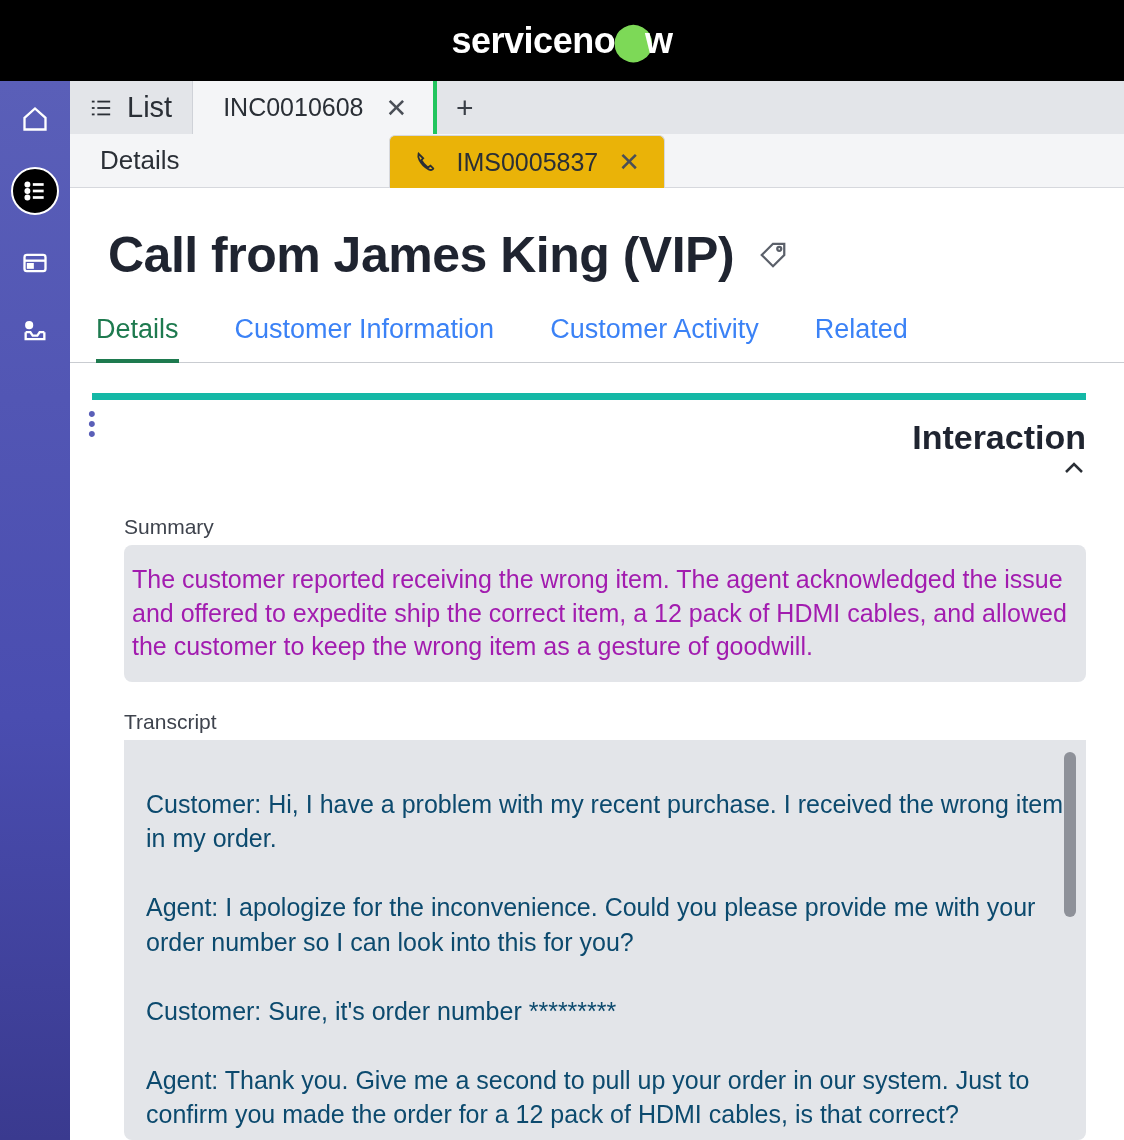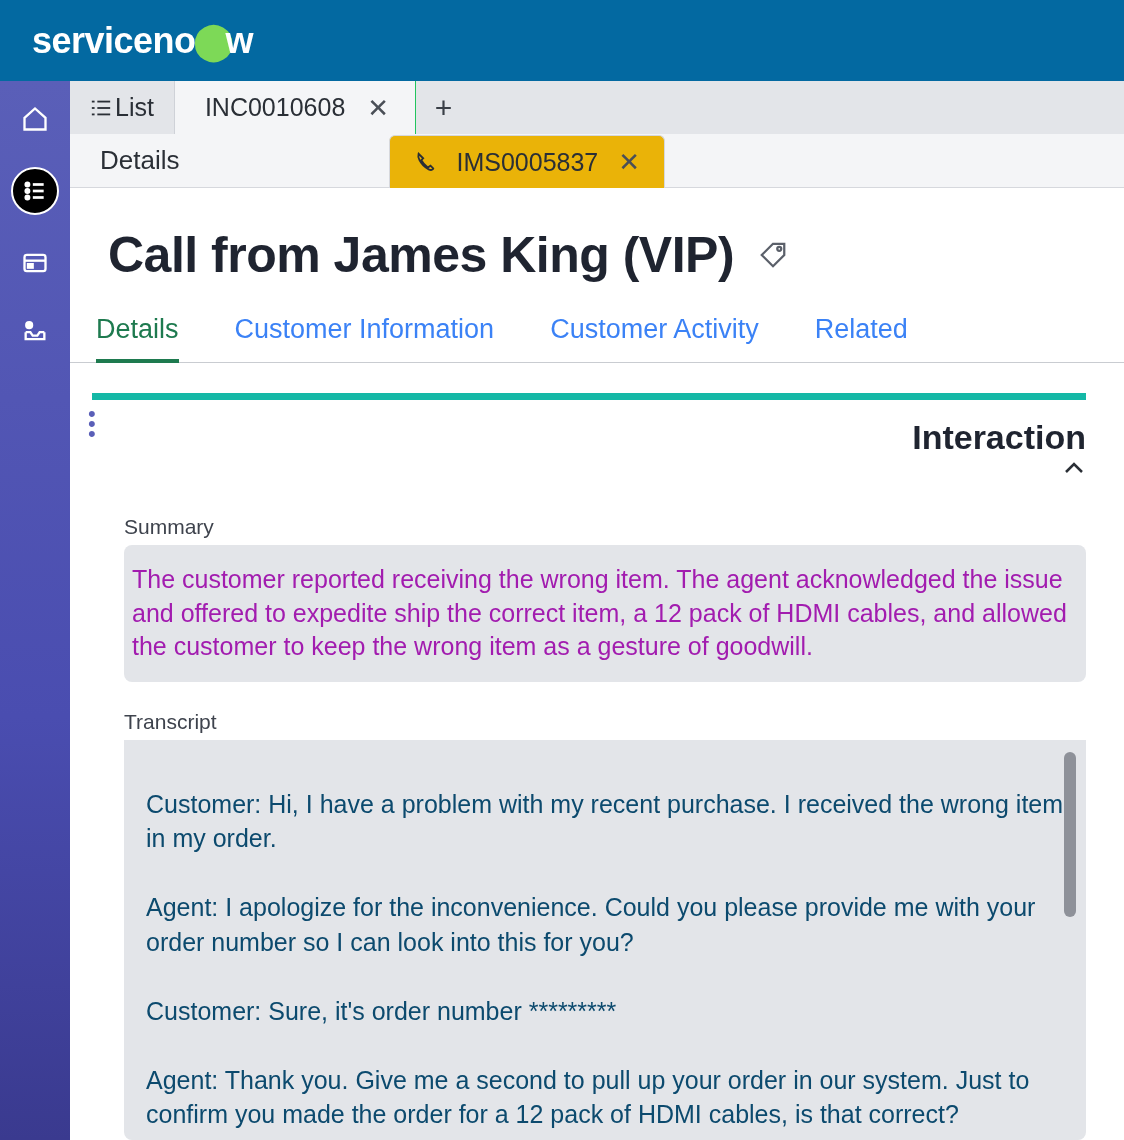--- a/index.html
+++ b/index.html
@@ -6,26 +6,27 @@
     body {
       font-family: -apple-system, BlinkMacSystemFont, "Segoe UI", Helvetica, Arial, sans-serif;
       background: #fff;
       width: 1124px;
       height: 1140px;
       overflow: hidden;
     }
     
     
     .topbar {
-      background: #0369a1;
+      background: #000000;
       height: 81px;
       display: flex;
       align-items: center;
       padding: 0 32px;
       gap: 48px;
+      justify-content: center;
     }
     .logo {
       font-size: 36px;
       font-weight: 700;
       color: #fff;
       letter-spacing: -0.5px;
       display: flex;
       align-items: center;
     }
     .logo .o-accent {
@@ -89,33 +90,33 @@
     }
     
     
     .record-tabs {
       background: #e3e5e9;
       height: 62px;
       display: flex;
       align-items: stretch;
     }
     .list-tab {
-      display: flex; align-items: center; gap: 3px;
+      display: flex; align-items: center; gap: 15px;
       padding: 0 20px;
-      font-size: 25px;
+      font-size: 29px;
       color: #2a2f36;
       border-right: 1px solid #cfd2d8;
       cursor: pointer;
     }
     .rec-tab {
       display: flex; align-items: center; gap: 22px;
       padding: 0 26px 0 30px;
       font-size: 25px;
       color: #2a2f36;
-      border-right: 1px solid #22c55e;
+      border-right: 4px solid #22c55e;
       cursor: pointer;
       position: relative;
     }
     .rec-tab.active {
       background: #f4f5f7;
     }
     .close-x {
       font-size: 26px; color: #4a4f57; cursor: pointer; line-height: 1;
     }
     .add-tab {

